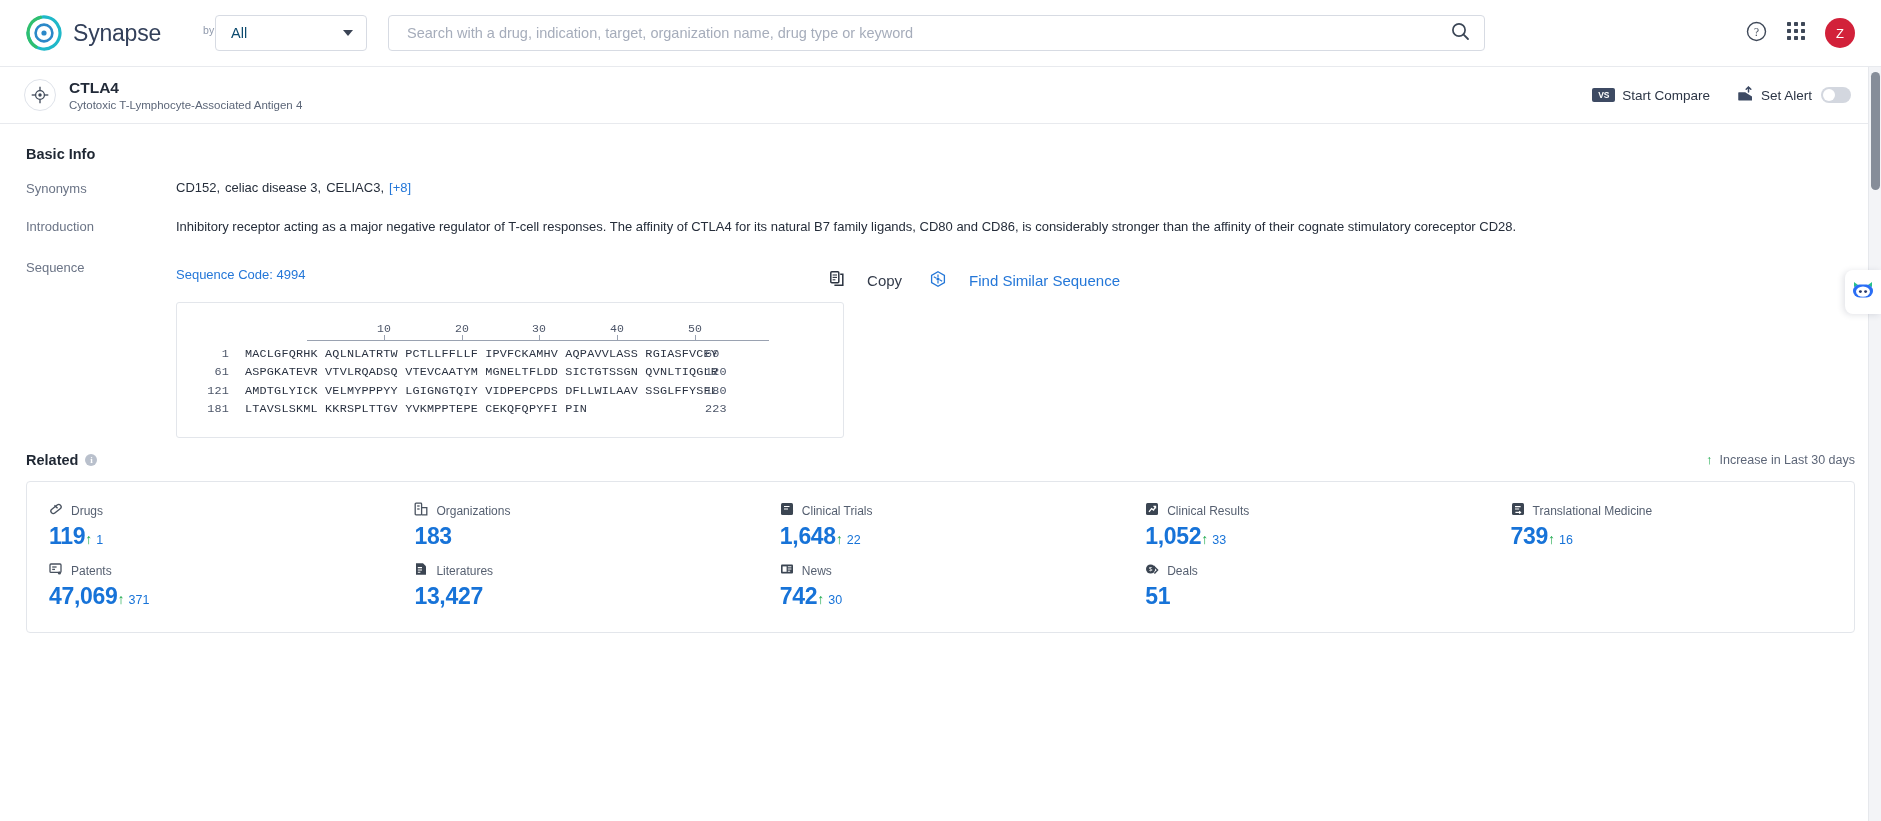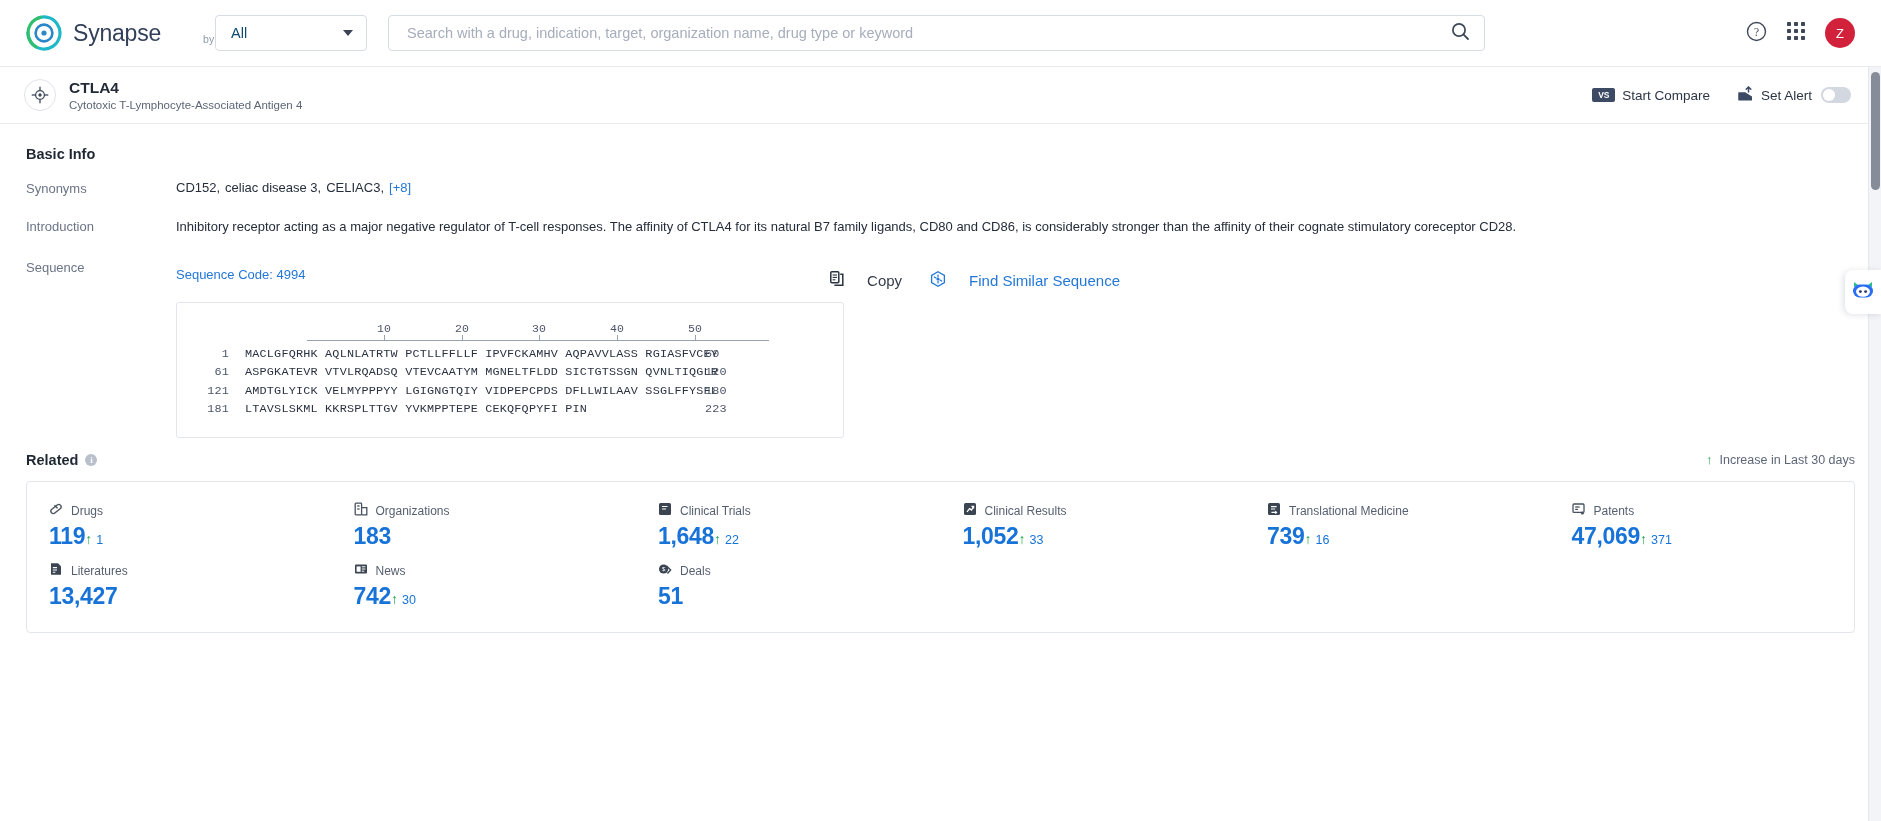--- a/index.html
+++ b/index.html
@@ -35,21 +35,21 @@
     width: 155px;
   }
   .brand-logo { width: 36px; height: 36px; flex: 0 0 36px; }
   .brand-text { display: flex; flex-direction: row; line-height: 1; }
   .brand-name {
     font-size: 23px; color: #33405a; letter-spacing: -0.2px;
     font-weight: 400;
   }
   .brand-sub {
     font-size: 10.5px; color: #8e98ab; margin-top: 3px;
-    display: flex; align-items: flex-end; gap: 3px; padding-left: 42px;
+    display: flex; align-items: flex-start; gap: 3px; padding-left: 42px;
   }
   .brand-sub b { color: #2fb37f; font-weight: 700; font-size: 11px;}
 
   .scope-select {
     margin-left: 34px;
     width: 152px; height: 36px;
     border: 1px solid #d7dbe3; border-radius: 4px;
     display: flex; align-items: center; justify-content: space-between;
     padding: 0 13px 0 15px;
     font-size: 14.5px; color: #0c4a6e;
@@ -218,21 +218,21 @@
     color: #1ea94d; font-size: 13px; line-height: 1; font-weight: bold;
   }
   .related-card {
     border: 1px solid #e3e6eb;
     border-radius: 4px;
     padding: 20px 0 22px 0;
     background: #fff;
   }
   .stat-grid {
     display: grid;
-    grid-template-columns: repeat(6, 1fr);
+    grid-template-columns: repeat(5, 1fr);
     row-gap: 12px;
   }
   .stat { padding-left: 22px; }
   .stat-head { display: flex; align-items: center; gap: 8px; }
   .stat-label { font-size: 12px; color: #555f70; }
   .stat-val-row { display: flex; align-items: baseline; gap: 0; margin-top: 3px; }
   .stat-num {
     font-size: 23px; color: #1773d8; font-weight: bold; letter-spacing: -0.3px;
     cursor: pointer;
   }

